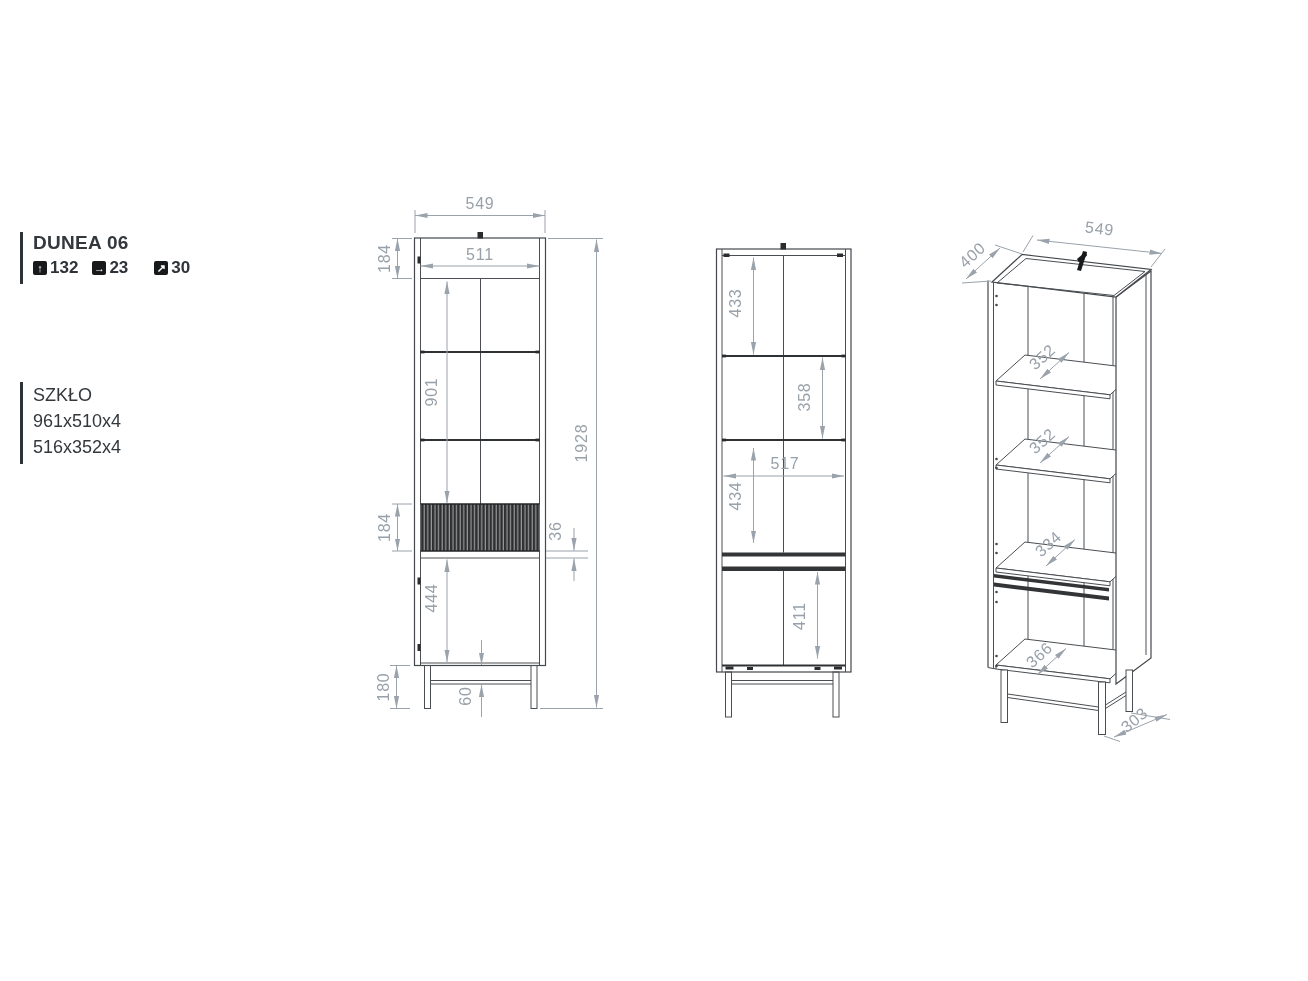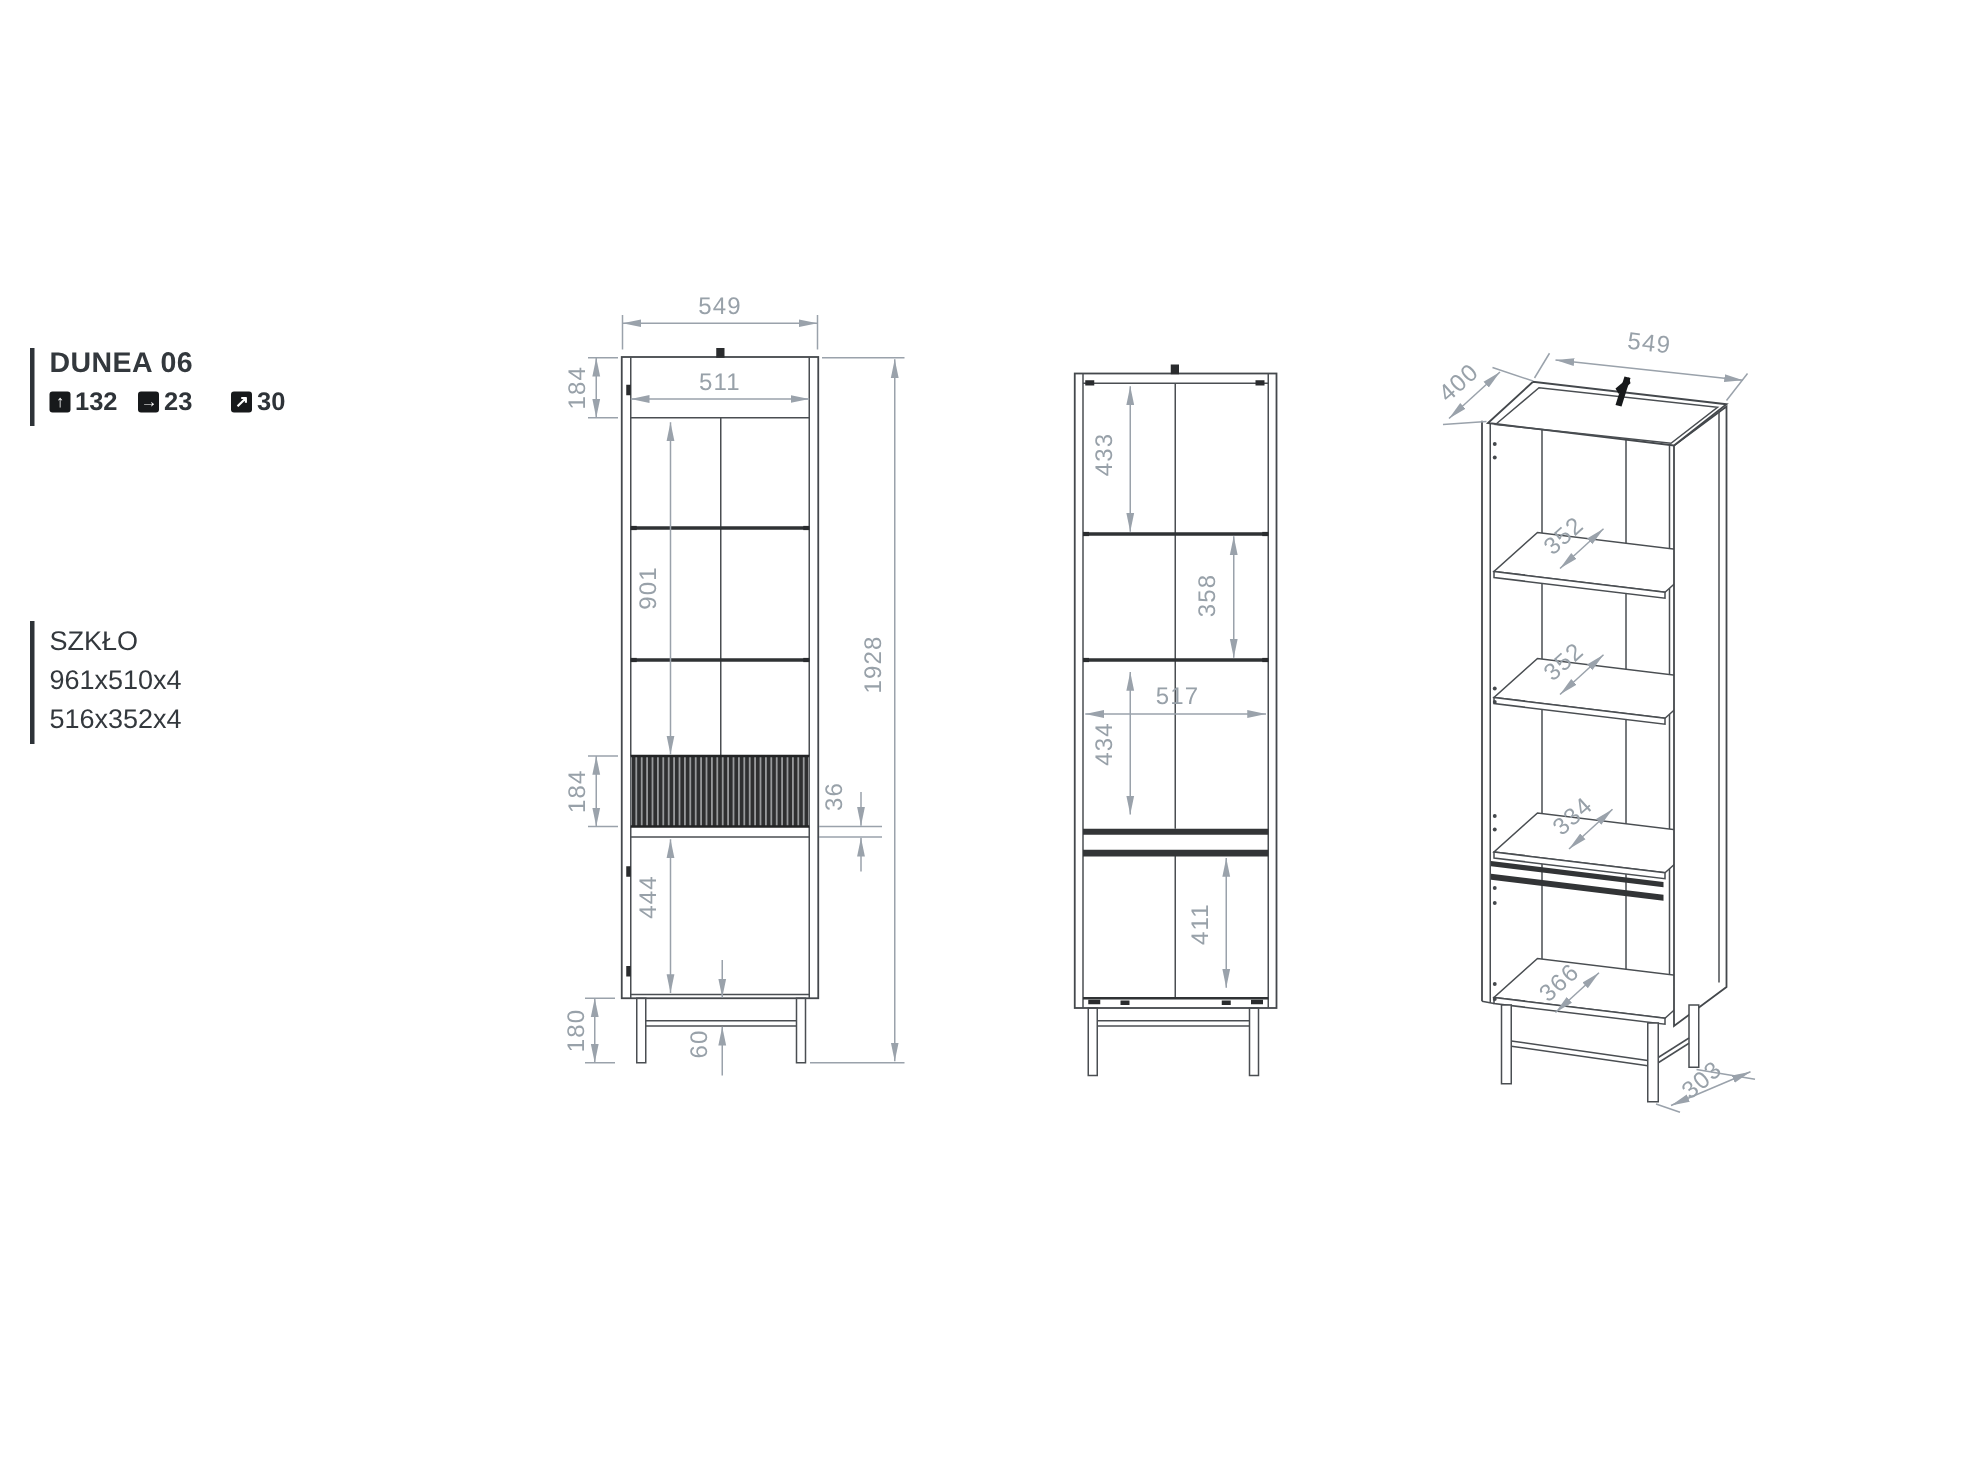--- a/index.html
+++ b/index.html
@@ -44,21 +44,21 @@
           <span>23</span>
         </span>
         <span class="stat last">
           <span class="ic">↗</span>
           <span>30</span>
         </span>
       </div>
     </div>
   </div>
 
-  <div class="block" style="left:20px;top:414px;">
+  <div class="block" style="left:20px;top:382px;">
     <div class="vbar" style="height:82px;"></div>
     <div class="txt">
       <div class="glass-line">SZKŁO</div>
       <div class="glass-line">961x510x4</div>
       <div class="glass-line">516x352x4</div>
     </div>
   </div>
 
   <svg style="left:370px;top:195px;" width="250" height="530" viewBox="370 195 250 530">
     <defs>

